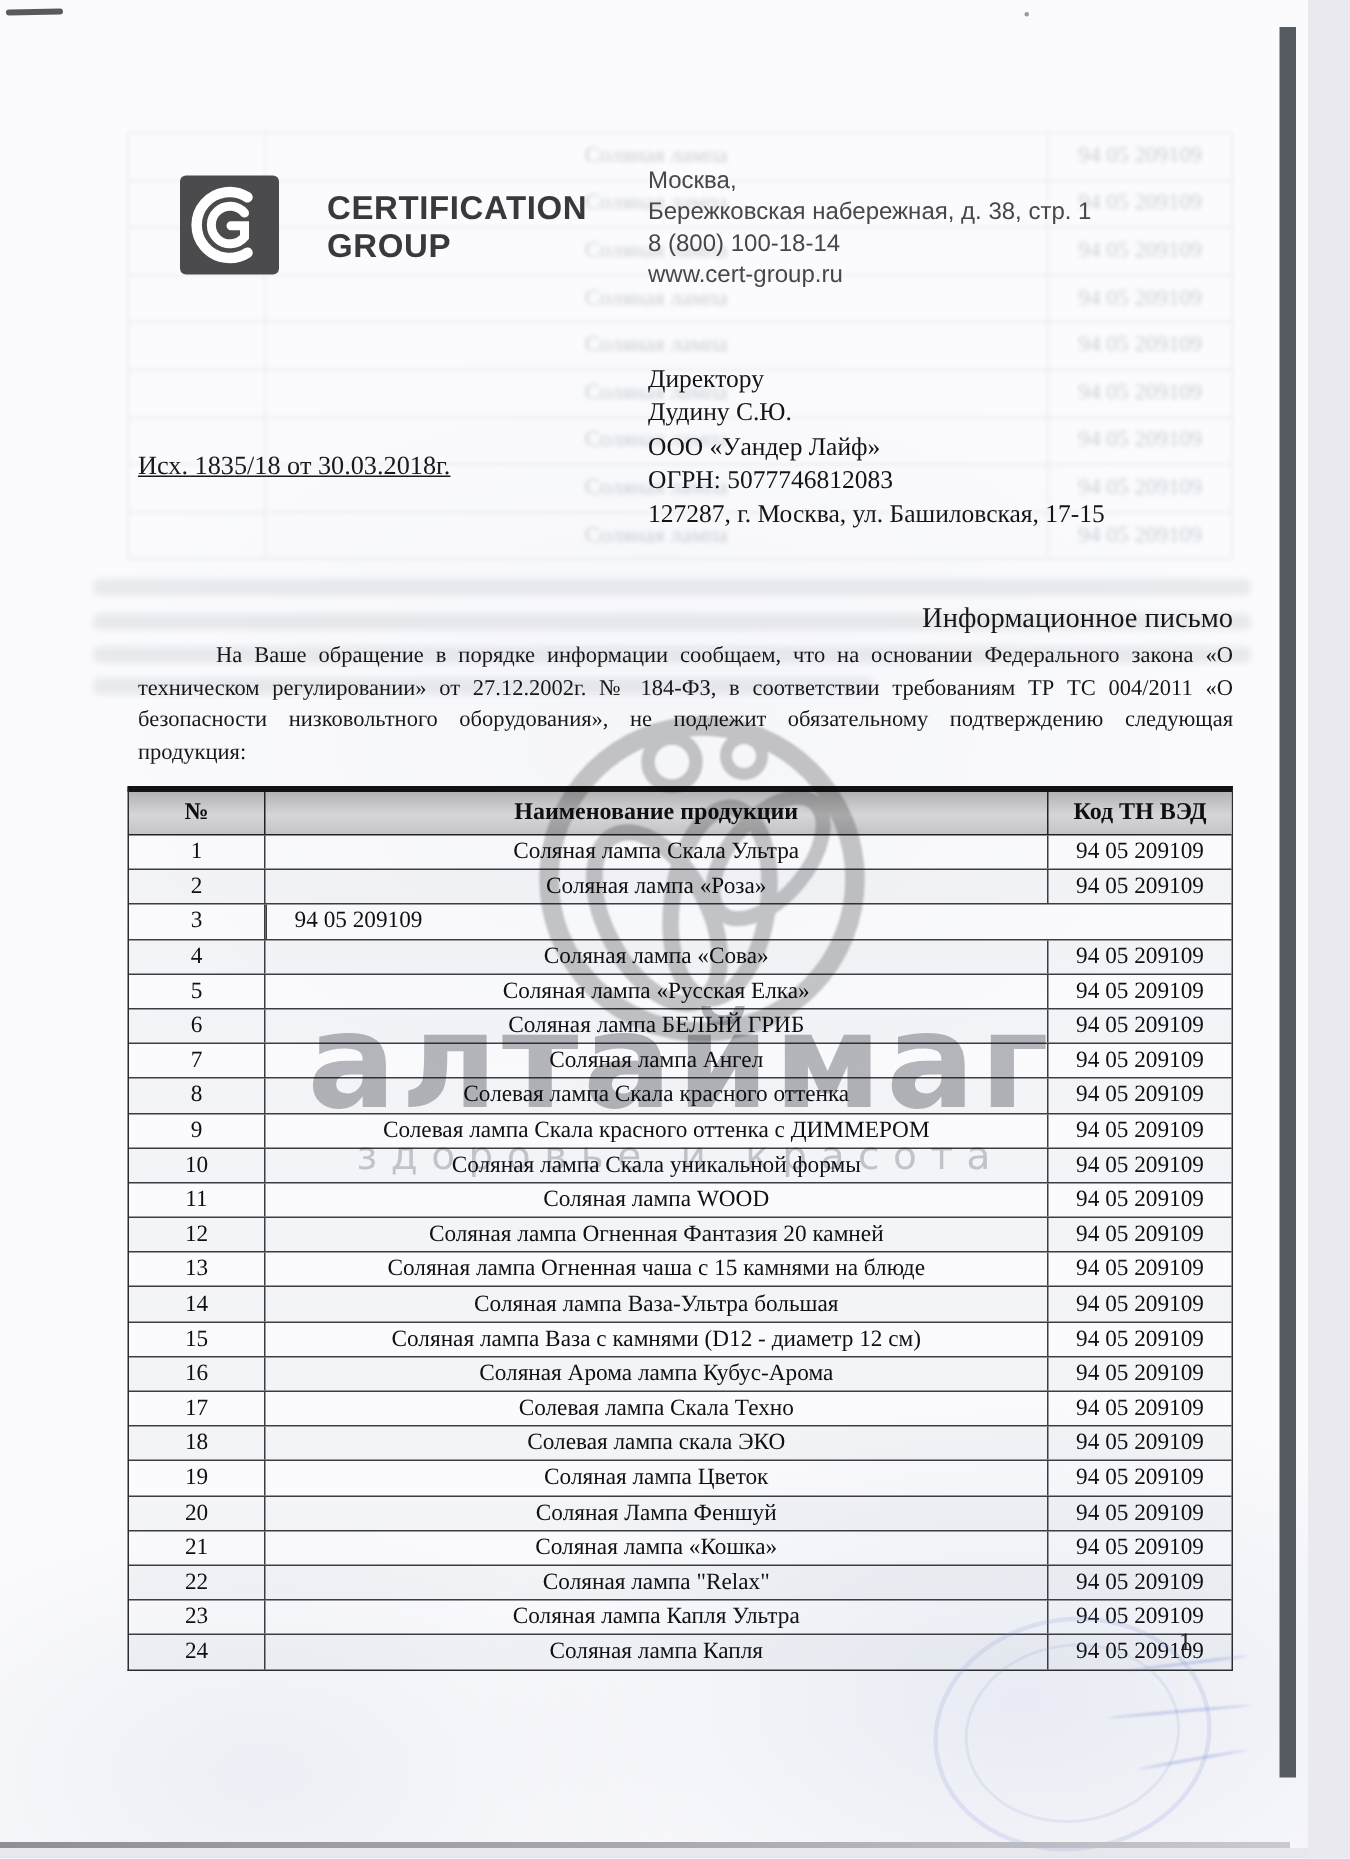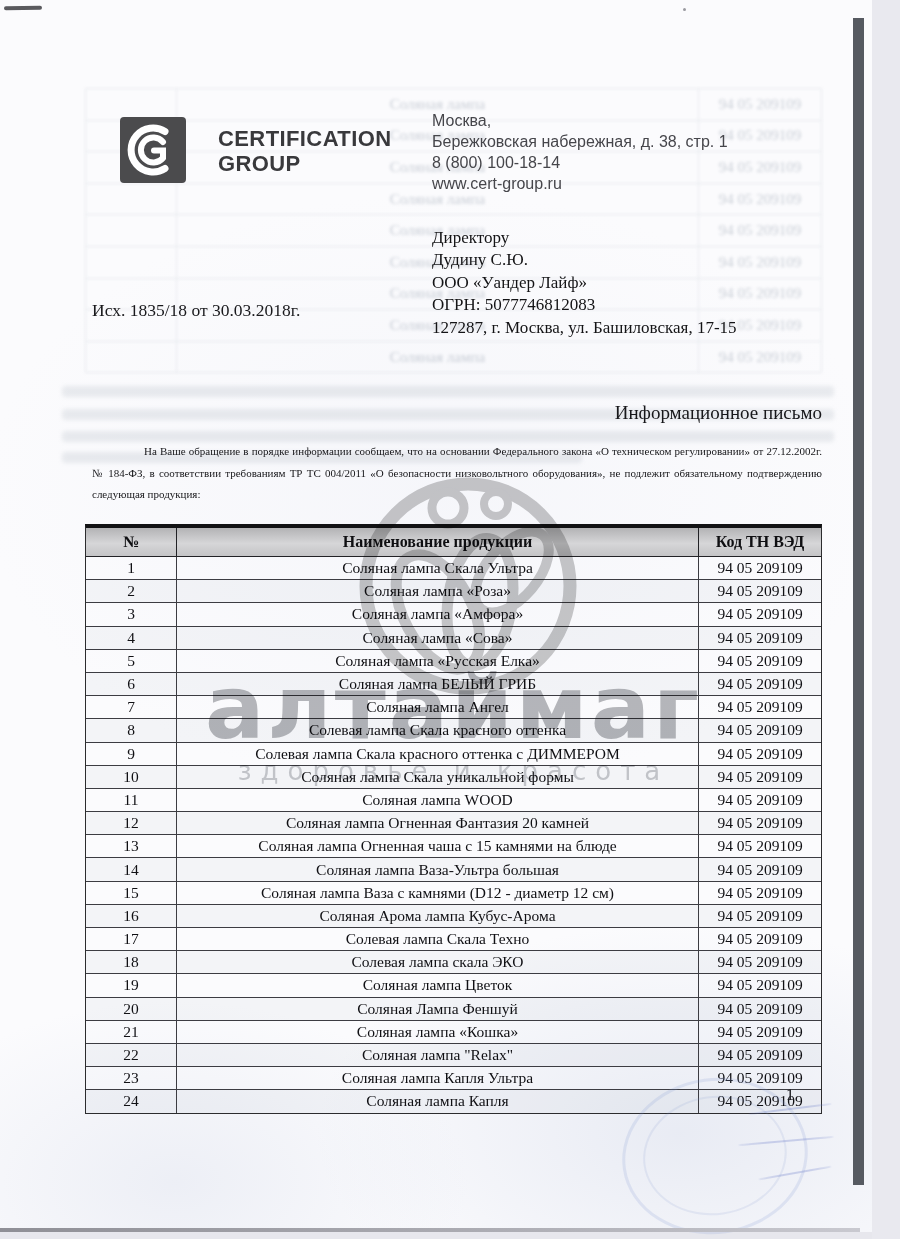--- a/index.html
+++ b/index.html
@@ -33,28 +33,28 @@
   .ghost-name{flex:1;}
   .ghost-code{width:122px;border-left:1px solid rgba(140,152,168,.3);align-self:stretch;display:flex;align-items:center;justify-content:center;}
   .ghost-par{position:absolute;left:62px;width:772px;height:11px;background:rgba(118,132,150,.14);filter:blur(2px);border-radius:4px;}
 
   
   .logo-box{position:absolute;left:120px;top:117px;width:66px;height:66px;background:#4b4b4d;border-radius:4px;}
   .logo-word{position:absolute;left:198px;top:126px;font-family:"Liberation Sans",sans-serif;
     font-weight:700;font-size:22px;line-height:25px;color:#39393c;letter-spacing:.4px;margin-left:20px;}
   .addr{position:absolute;left:432px;top:110px;font-family:"Liberation Sans",sans-serif;
     font-size:16px;line-height:21px;color:#46464b;}
-  .ref-line{position:absolute;left:92px;top:300px;font-size:17.5px;color:#19191c;}
-  .recipient{position:absolute;left:432px;top:227px;font-size:17px;line-height:22.4px;color:#141416;}
+  .ref-line{position:absolute;left:92px;top:300px;font-size:17.5px;color:#19191c;text-decoration:underline;}
+  .recipient{position:absolute;left:432px;top:242px;font-size:17px;line-height:22.4px;color:#141416;}
 
   
   .letter-title{position:absolute;left:85px;top:402px;width:737px;text-align:right;
     font-weight:400;font-size:19px;color:#17171a;}
-  .letter-body{position:absolute;left:92px;top:441px;width:730px;
-    font-size:11px;line-height:21.5px;color:#17171a;text-align:justify;text-indent:52px;}
+  .letter-body{position:absolute;left:92px;top:427px;width:730px;
+    font-size:15px;line-height:21.5px;color:#17171a;text-align:justify;text-indent:52px;}
 
   
   .ptable{position:absolute;left:85px;top:524px;width:737px;
     border:1.5px solid #2c2c2e;border-top:4px solid #121214;box-sizing:border-box;}
   .thead{display:flex;height:28px;align-items:center;
     background:linear-gradient(180deg,#b3b3b5,#d6d6d8 55%,#c4c4c6);
     border-bottom:1.5px solid #222226;font-weight:700;font-size:16px;color:#0f0f12;}
   .trow{display:flex;height:22.2px;align-items:center;font-size:15.5px;color:#101014;}
   .trow:nth-child(even){background:rgba(148,158,176,.07);}
   .trow{border-bottom:1px solid #3c3c42;}
@@ -186,21 +186,20 @@
           <div class="tcell cell-name">Соляная лампа Скала Ультра</div>
           <div class="tcell cell-code">94 05 209109</div>
         </div>
         <div class="trow">
           <div class="tcell cell-num">2</div>
           <div class="tcell cell-name">Соляная лампа «Роза»</div>
           <div class="tcell cell-code">94 05 209109</div>
         </div>
         <div class="trow">
           <div class="tcell cell-num">3</div>
-          <div class="tcell cell-name">Соляная лампа «Амфора»</div>
           <div class="tcell cell-code">94 05 209109</div>
         </div>
         <div class="trow">
           <div class="tcell cell-num">4</div>
           <div class="tcell cell-name">Соляная лампа «Сова»</div>
           <div class="tcell cell-code">94 05 209109</div>
         </div>
         <div class="trow">
           <div class="tcell cell-num">5</div>
           <div class="tcell cell-name">Соляная лампа «Русская Елка»</div>

